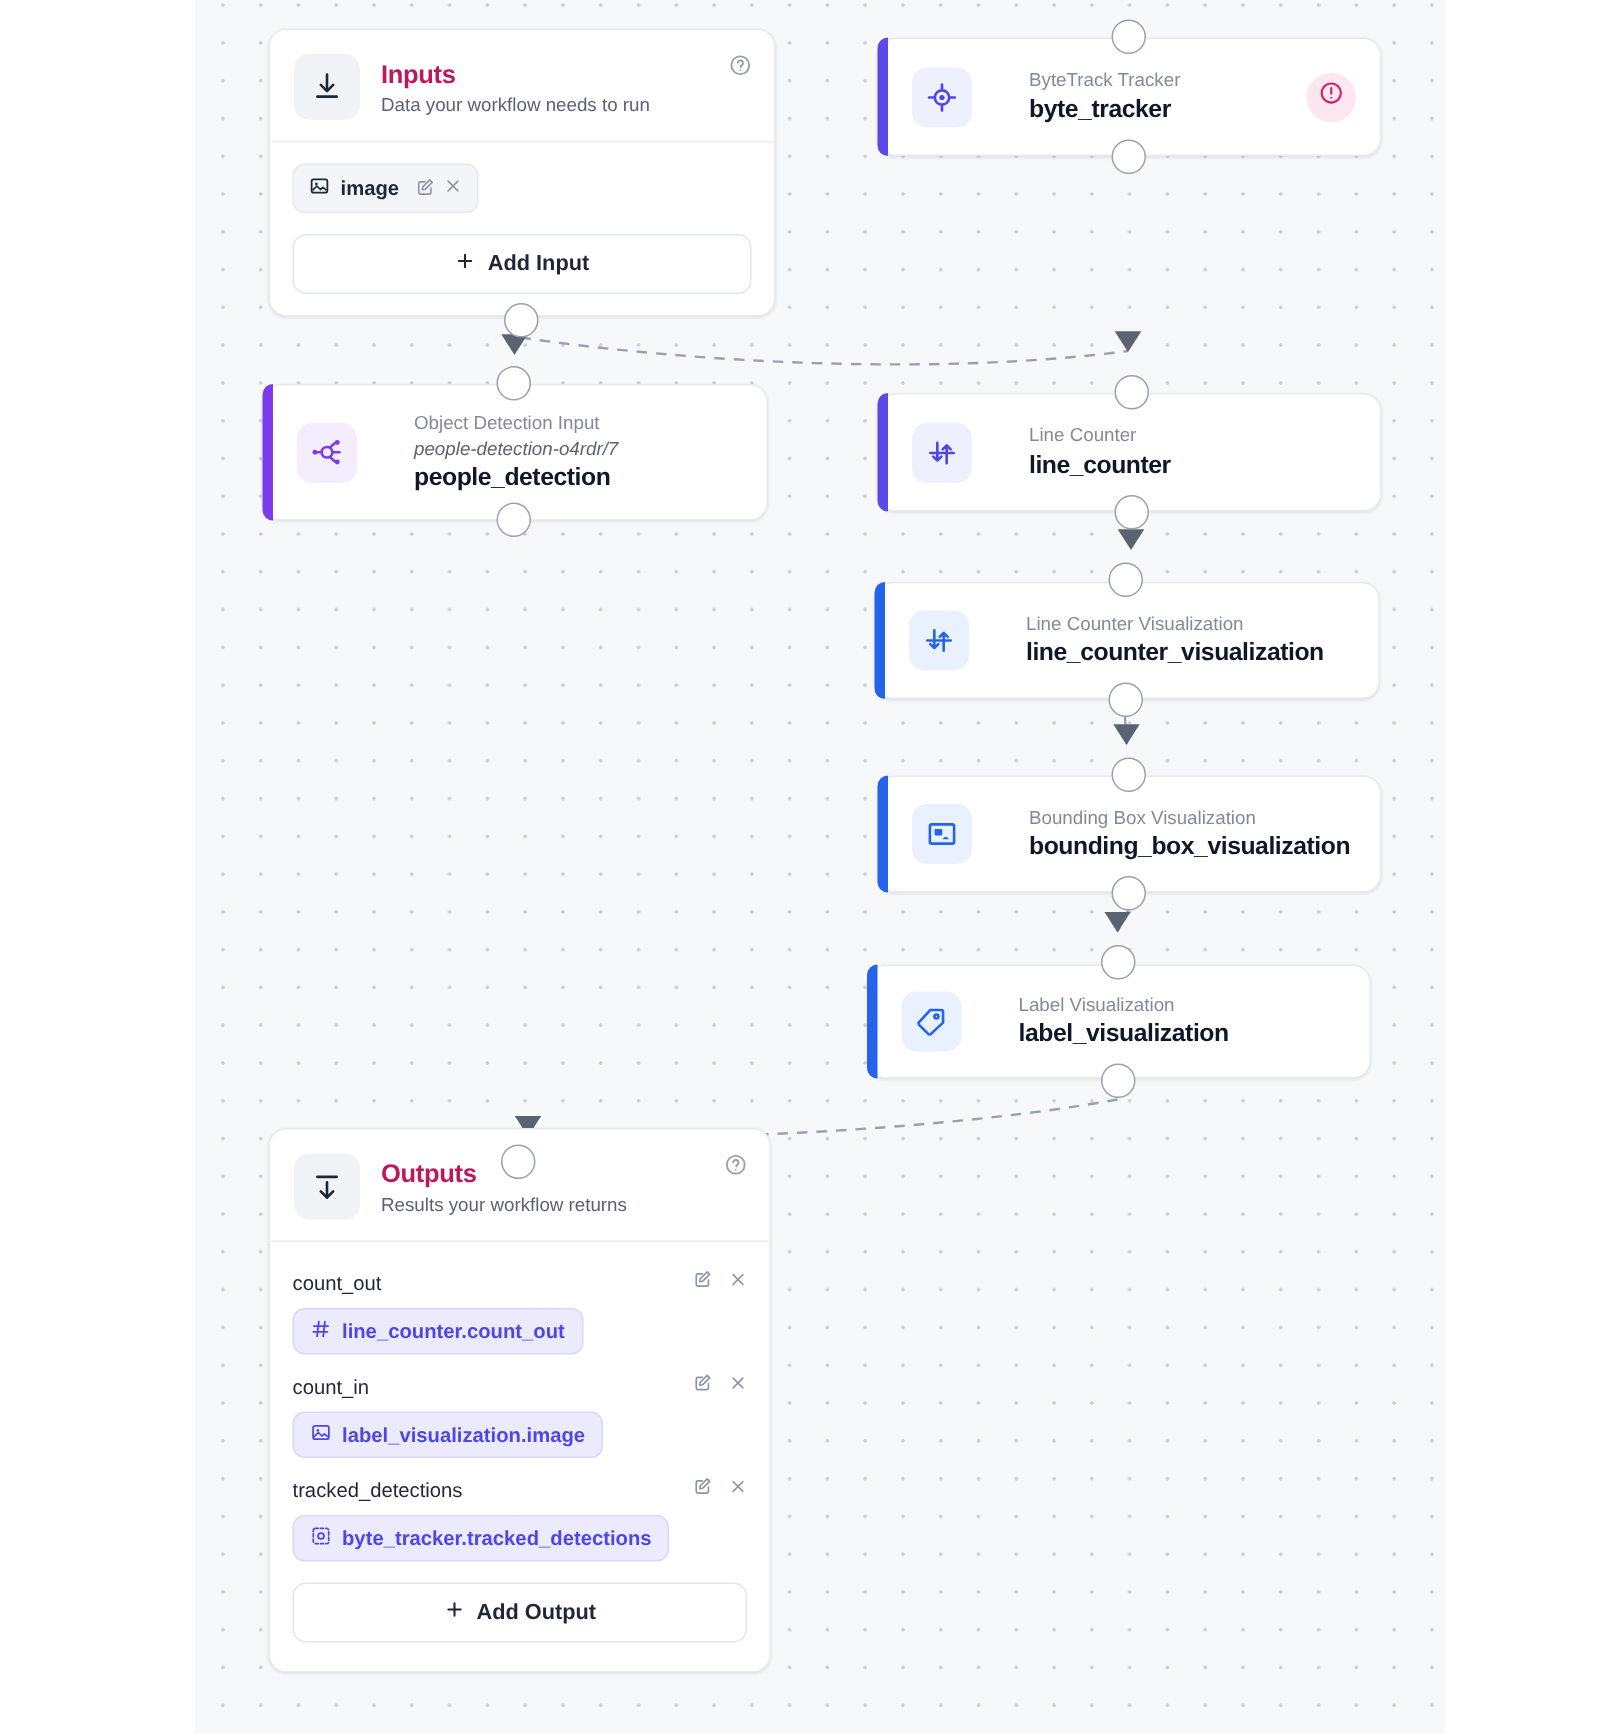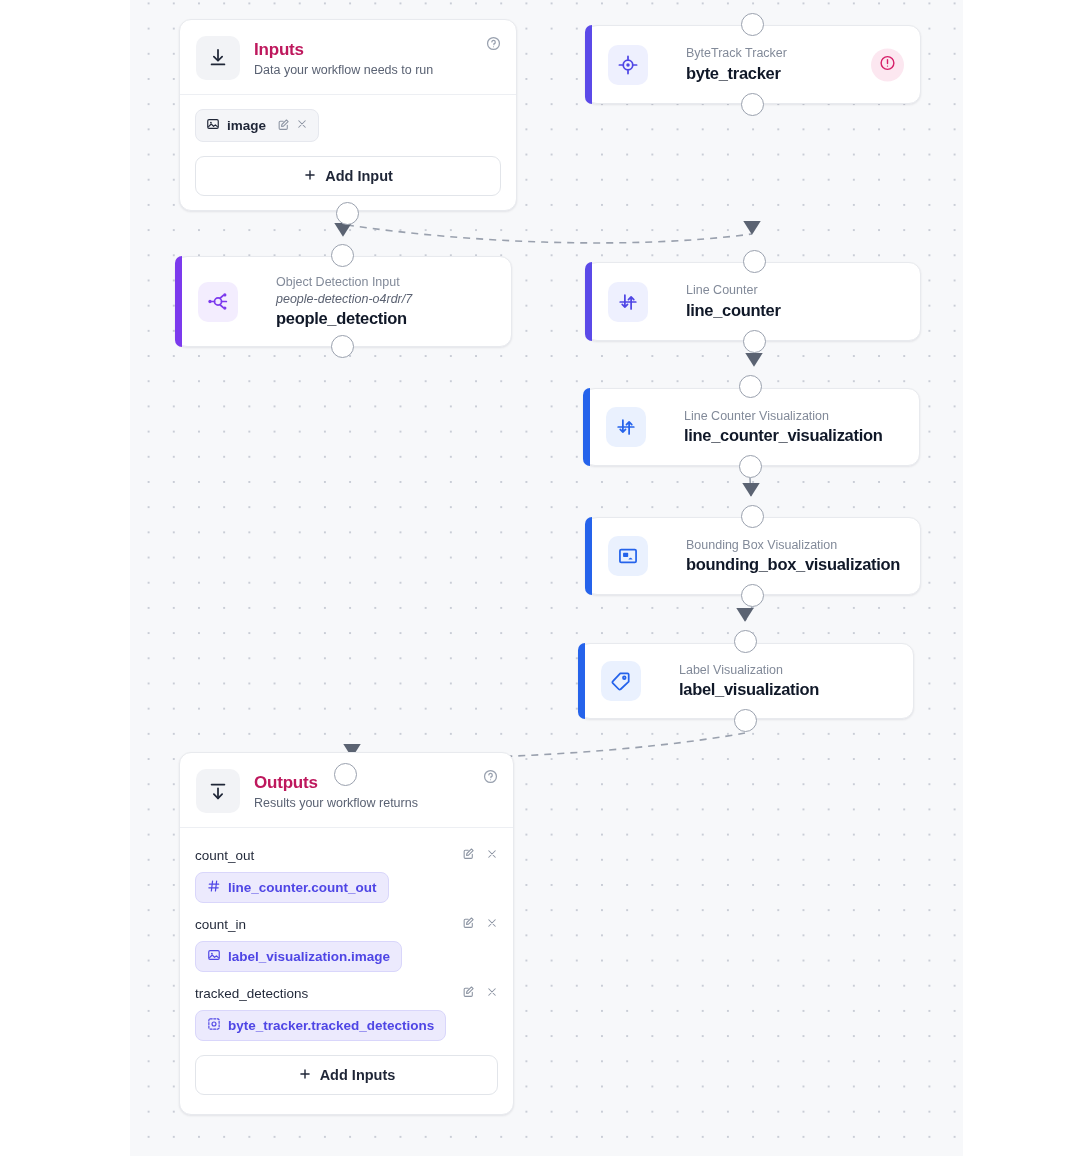--- a/index.html
+++ b/index.html
@@ -403,16 +403,16 @@
       </span>
       <span>byte_tracker.tracked_detections</span>
     </div>
 
     <div class="add-btn">
       <span>
         <svg width="14" height="14" viewBox="0 0 24 24" fill="none" stroke="#1f2637" stroke-width="2.4" stroke-linecap="round">
             <path d="M12 5v14M5 12h14"></path>
           </svg>
       </span>
-      <span>Add Inputs</span>
+      <span>Add Output</span>
     </div>
   </div>
 </div>
 
 </body></html>

